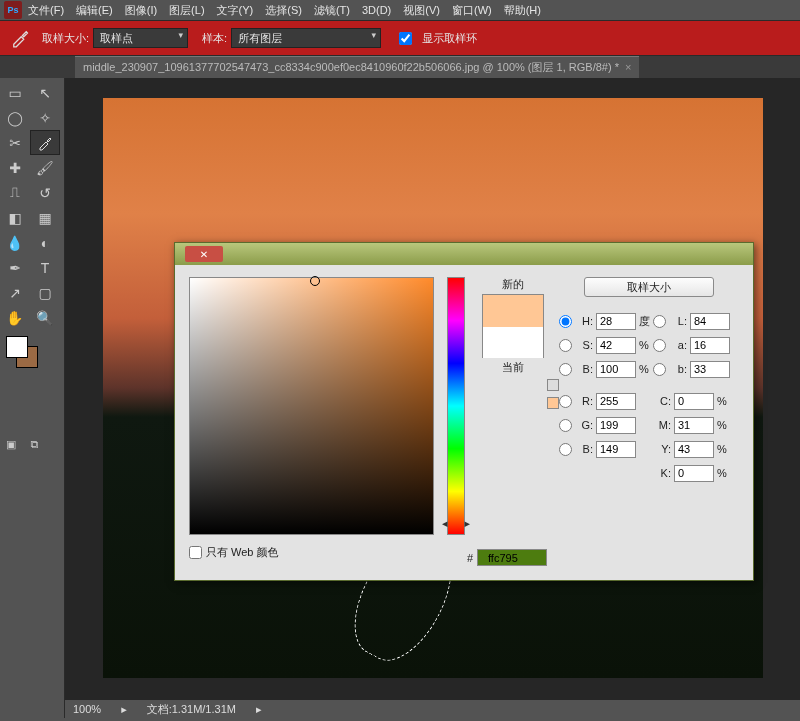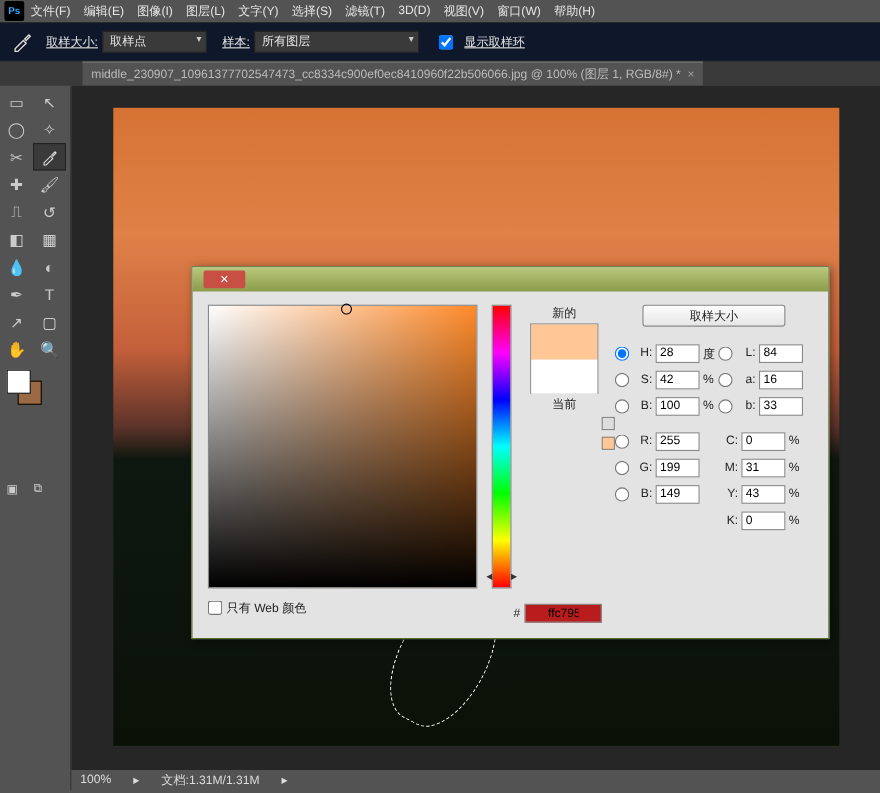--- a/index.html
+++ b/index.html
@@ -1,20 +1,20 @@
 <!DOCTYPE html>
 <html><head>
 <meta charset="utf-8">
 <style>
 *{margin:0;padding:0;box-sizing:border-box;font-family:"Microsoft YaHei",sans-serif;font-size:11px;}
 body{width:800px;height:721px;background:#535353;overflow:hidden;position:relative;}
 .menubar{height:20px;background:#535353;display:flex;align-items:center;color:#e5e5e5;padding-left:4px;}
-.ps-icon{width:18px;height:18px;background:#000000;color:#31a8ff;font-weight:bold;display:flex;align-items:center;justify-content:center;font-size:9px;margin-right:6px;border-radius:2px;}
+.ps-icon{width:18px;height:18px;background:#7f1d1d;color:#31a8ff;font-weight:bold;display:flex;align-items:center;justify-content:center;font-size:9px;margin-right:6px;border-radius:2px;}
 .menubar span{margin-right:12px;cursor:default;}
-.optbar{height:36px;background:#0f172a;border-top:1px solid #2a2a2a;border-bottom:1px solid #2a2a2a;display:flex;align-items:center;padding-left:4px;color:#e5e5e5;text-decoration:underline;}
+.optbar{height:36px;background:#b91c1c;border-top:1px solid #2a2a2a;border-bottom:1px solid #2a2a2a;display:flex;align-items:center;padding-left:4px;color:#e5e5e5;}
 .tool-ico{width:20px;height:20px;margin:0 6px;display:flex;align-items:center;justify-content:center;}
 .optbar label{margin-right:4px;margin-left:6px;}
 .sel{background:#3a3a3a;border:1px solid #222;color:#e5e5e5;padding:2px 18px 2px 6px;height:20px;appearance:none;position:relative;}
 .selwrap{position:relative;display:inline-block;margin-right:8px;}
 .selwrap::after{content:"▾";position:absolute;right:5px;top:2px;color:#ccc;pointer-events:none;font-size:9px;}
 .cb{margin-left:10px;margin-right:4px;}
 .tabbar{height:22px;background:#3a3a3a;display:flex;align-items:center;padding-left:75px;color:#bbb;}
 .tab{background:#535353;padding:3px 8px;border-top:1px solid #777;font-size:10px;}
 .tab .x{margin-left:6px;color:#999;}
 .workspace{position:relative;height:640px;}
@@ -56,21 +56,21 @@
 .btn{display:block;width:130px;height:20px;margin:0 auto 8px auto;background:linear-gradient(#fdfdfd,#e6e6e6);border:1px solid #8a8a8a;border-radius:3px;color:#222;cursor:pointer;}
 .btn.primary{border:1px solid #3399dd;box-shadow:0 0 2px #3399dd;}
 .fields{display:flex;margin-top:12px;}
 .fcol{flex:1;}
 .frow{display:flex;align-items:center;height:24px;color:#222;}
 .frow input[type=radio]{margin-right:3px;}
 .frow label{width:18px;text-align:right;margin-right:3px;}
 .frow .num{width:40px;height:17px;border:1px solid #888;padding:0 3px;text-align:left;background:#fff;font-size:11px;}
 .frow .unit{margin-left:3px;width:14px;}
 .hexrow{display:flex;align-items:center;margin-top:8px;color:#222;padding-left:120px;}
-.hexrow .num{width:70px;height:17px;border:1px solid #888;padding:0 20px;background:#b91c1c;font-size:11px;margin-left:4px;}
+.hexrow .num{width:70px;height:17px;border:1px solid #888;padding:0 10px;background:#4d7c0f;font-size:11px;margin-left:4px;}
 .bottom-icons{position:absolute;left:6px;top:360px;display:flex;gap:14px;color:#ccc;}
 </style>
 </head>
 <body>
 
 <div class="menubar">
   <div class="ps-icon">Ps</div>
   <span>文件(F)</span>
   <span>编辑(E)</span>
   <span>图像(I)</span>

